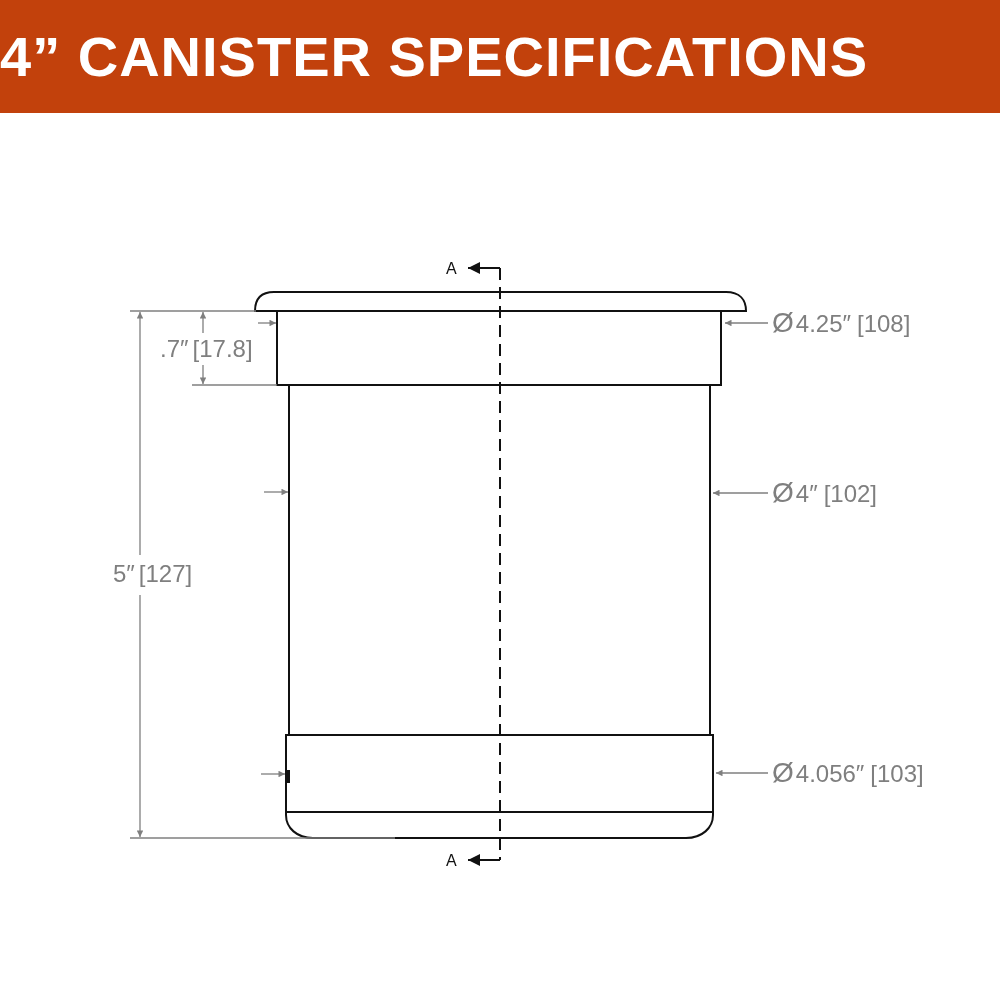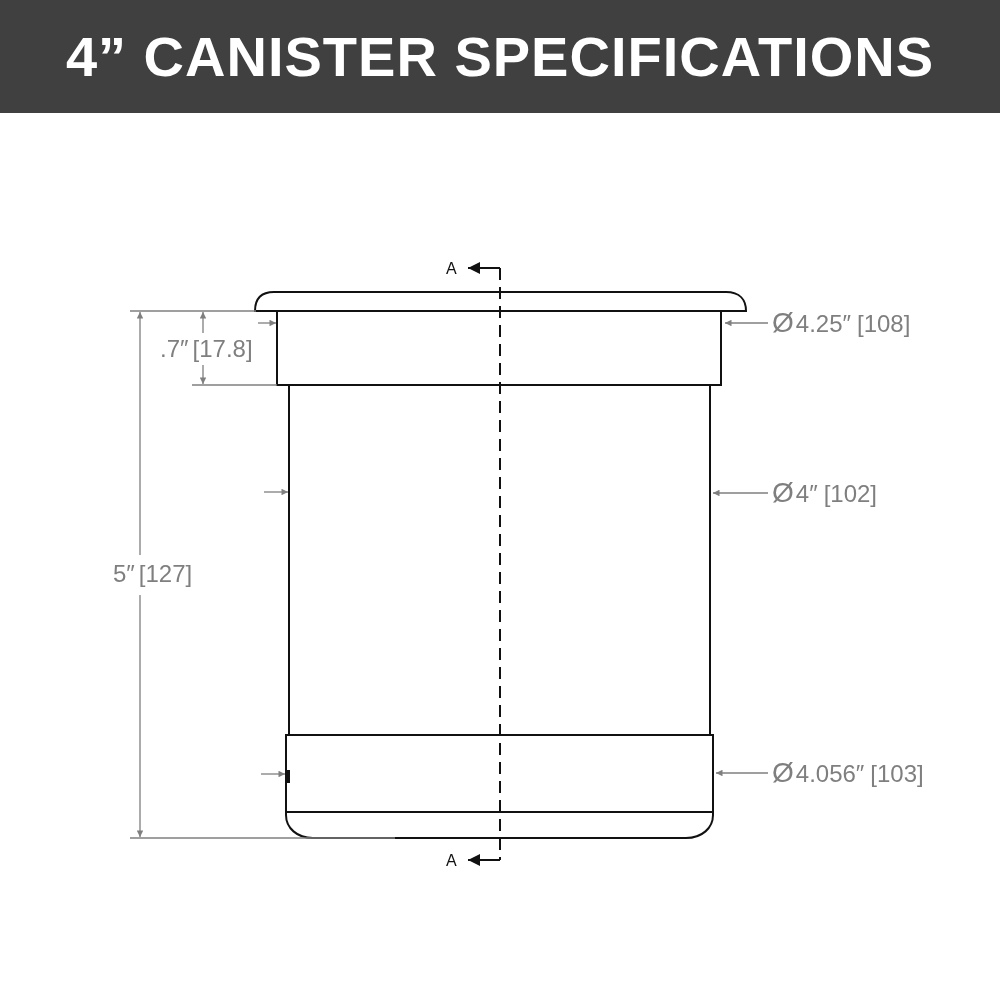--- a/index.html
+++ b/index.html
@@ -1,17 +1,17 @@
 <!DOCTYPE html>
 <html><head>
   <meta charset="utf-8">
   <style>
     html, body { margin: 0; padding: 0; background: #ffffff; }
     body { width: 1000px; height: 1000px; position: relative; overflow: hidden; font-family: "Liberation Sans", sans-serif; }
-    .header { position: absolute; left: 0; top: 0; width: 1000px; height: 113px; background: #404040; display: flex; align-items: center; justify-content: center; }
+    .header { position: absolute; left: 0; top: 0; width: 1000px; height: 113px; background: #c2410c; display: flex; align-items: center; justify-content: flex-start; }
     .header-title { color: #ffffff; font-family: "Liberation Sans", sans-serif; font-weight: bold; font-size: 56px; letter-spacing: 1px; }
     .drawing { position: absolute; left: 0; top: 0; width: 1000px; height: 1000px; }
     .dim-text { font-family: "Liberation Sans", sans-serif; fill: #7f7f7f; font-size: 24px; }
     .section-text { font-family: "Liberation Sans", sans-serif; fill: #111; font-size: 16px; }
   </style>
 </head>
 <body>
 
 <div class="header">
   <span class="header-title">4” CANISTER SPECIFICATIONS</span>

